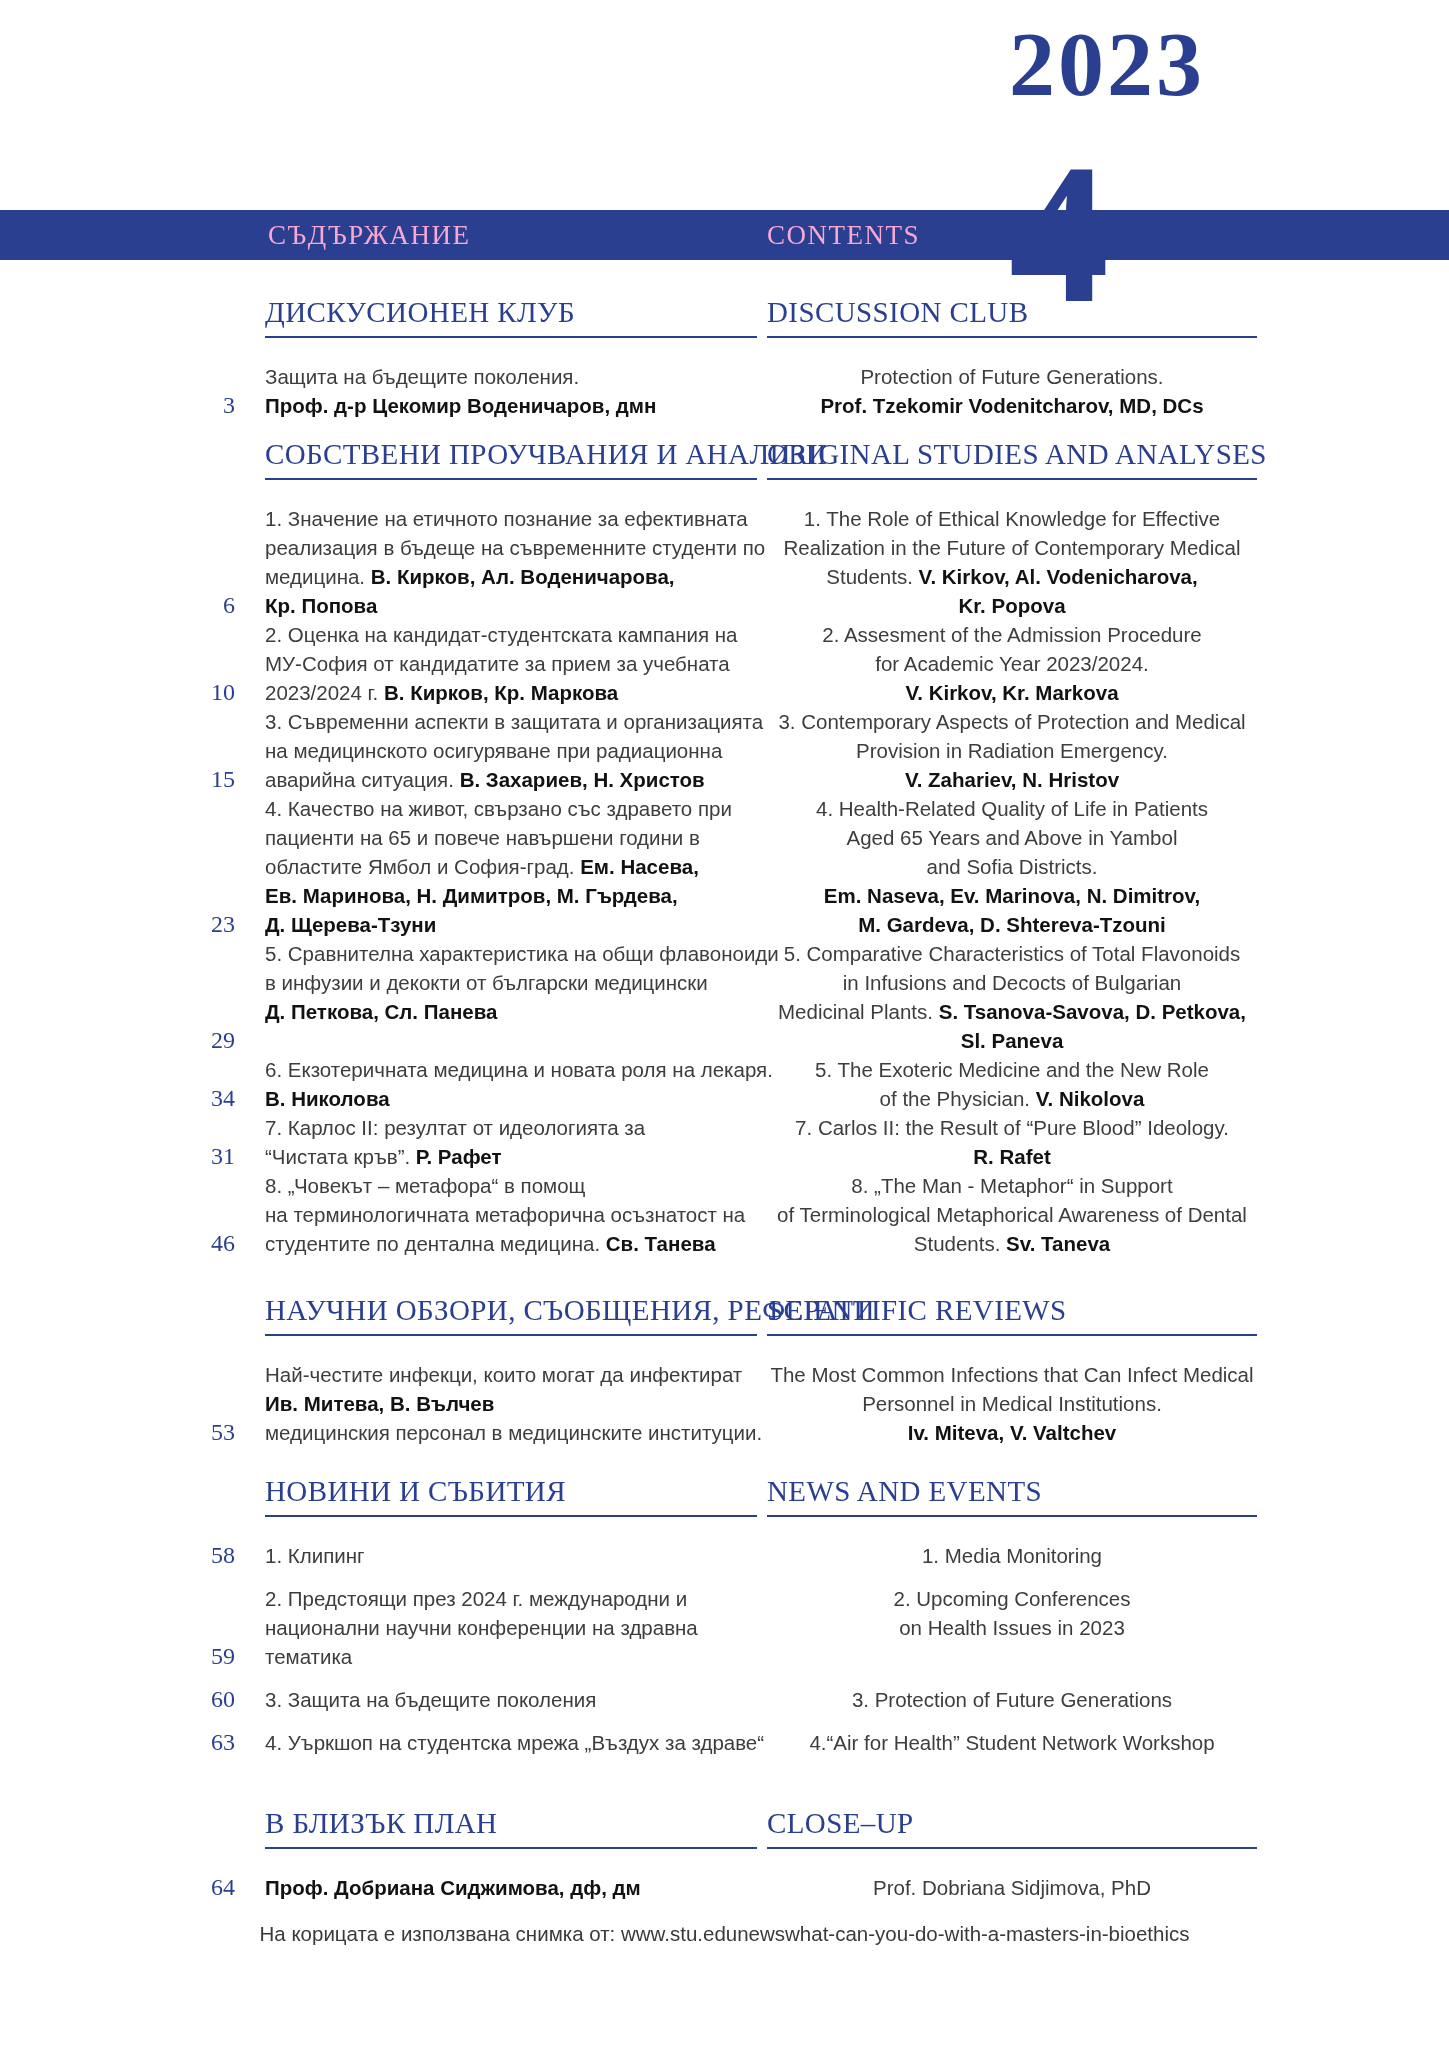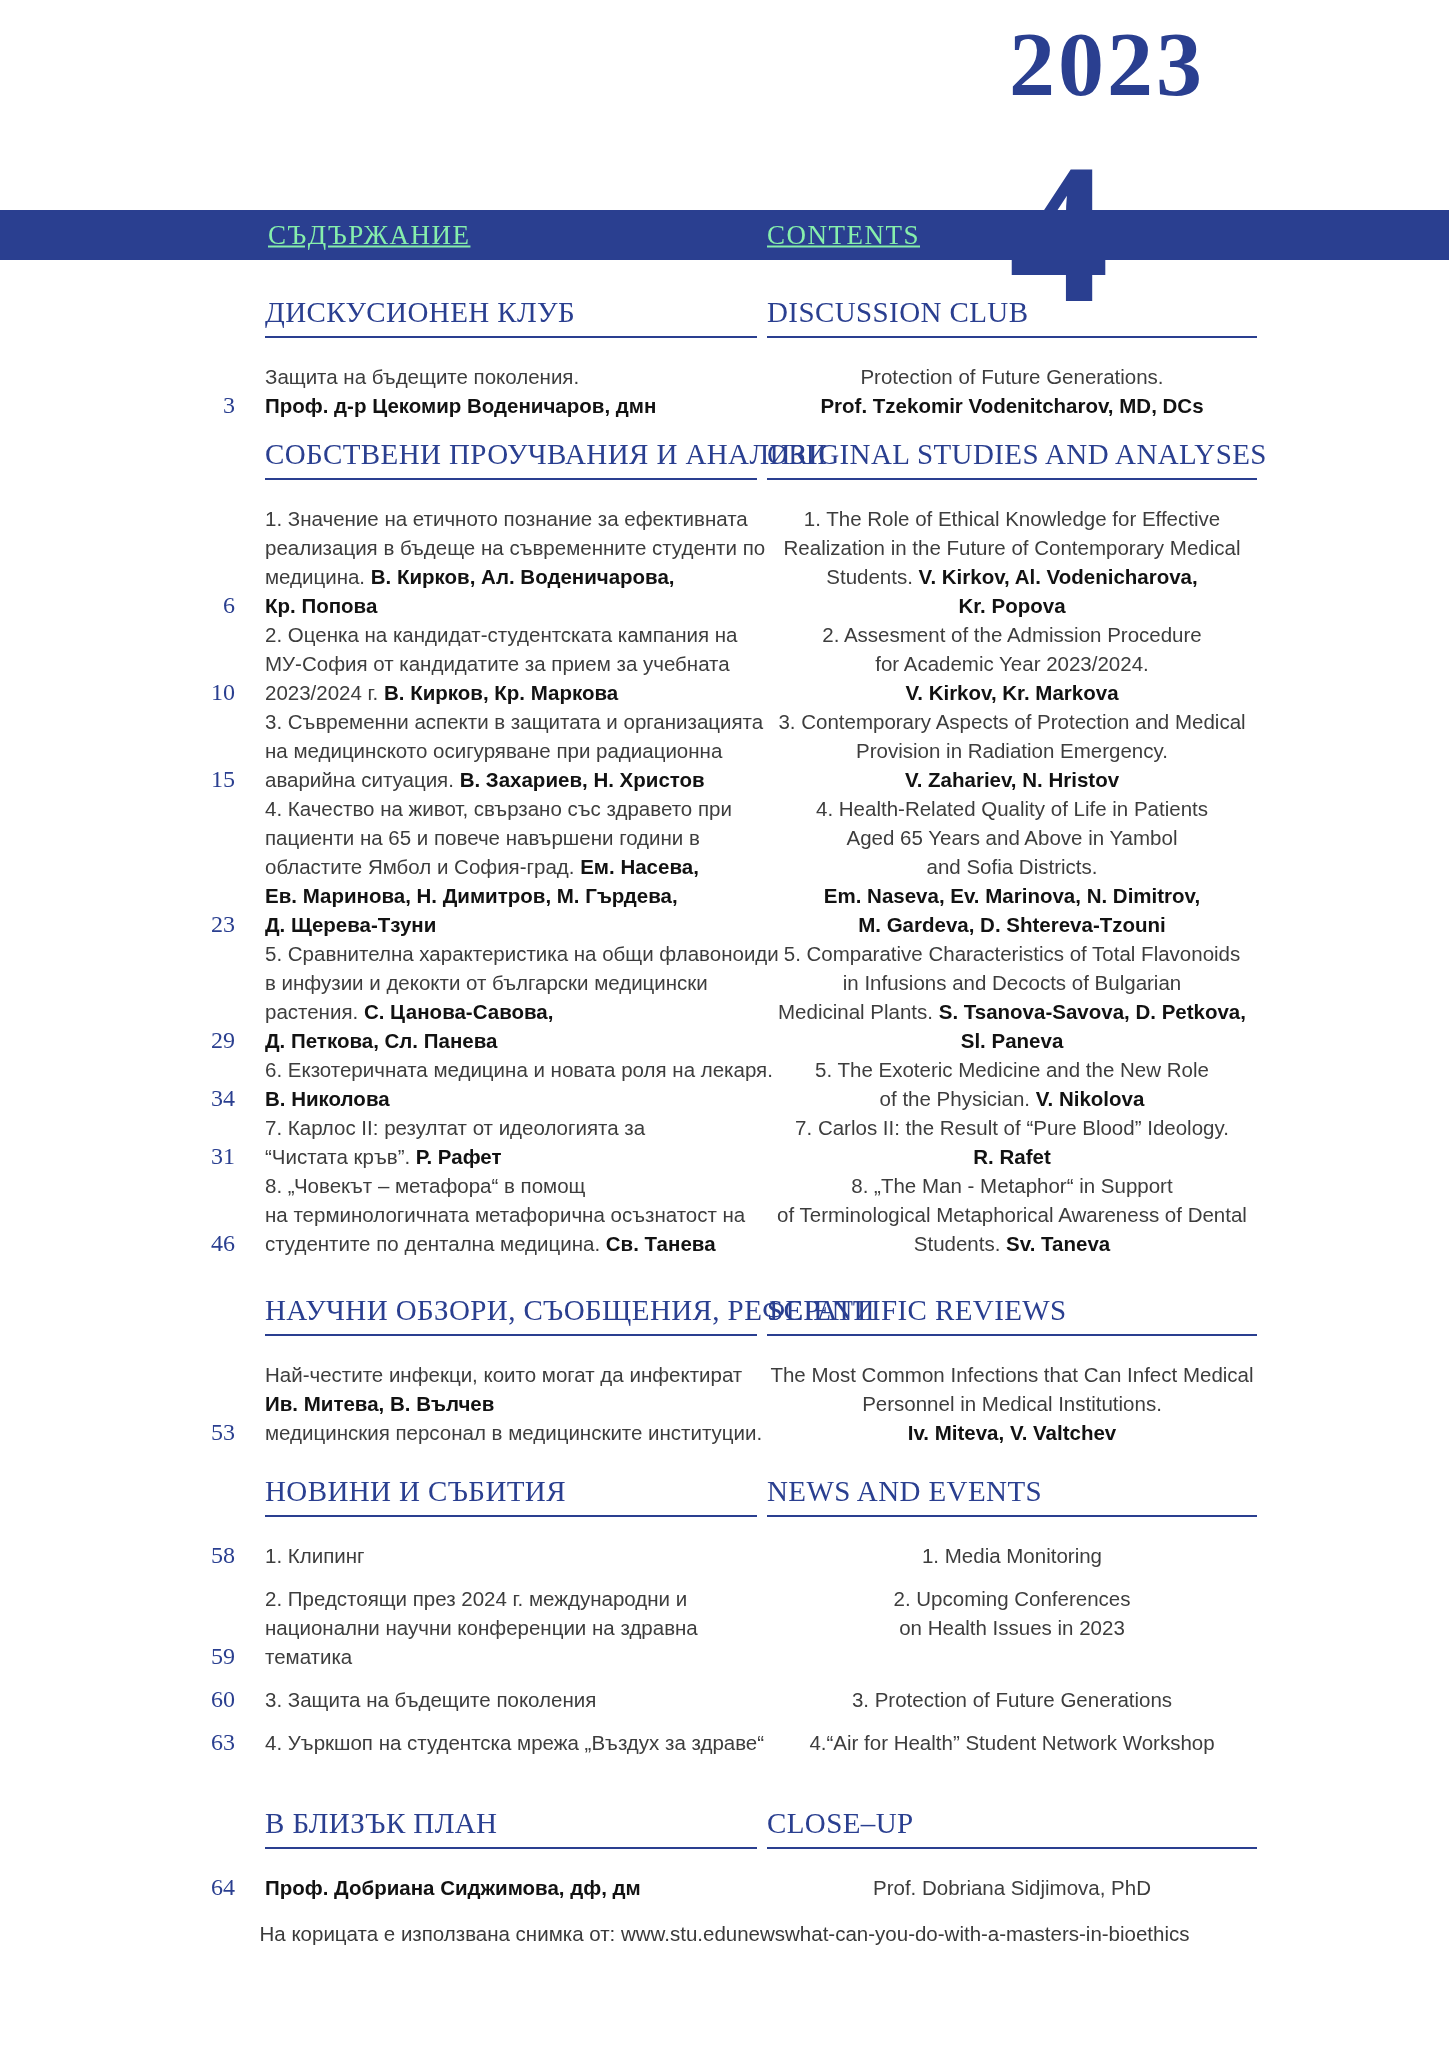--- a/index.html
+++ b/index.html
@@ -35,25 +35,24 @@
   .title-bar{
     position:absolute;
     top:210px;left:0;
     width:100%;height:50px;
     background:var(--accent);
   }
   .title-bar span{
     position:absolute;
     top:50%;
     transform:translateY(-50%);
-    color:#86efac;
+    color:#f9a8d4;
     font-family:"Liberation Serif", serif;
     font-size:27px;
     letter-spacing:1.5px;
-    text-decoration:underline;
   }
   .bar-bg{left:268px;}
   .bar-en{left:767px;}
   
   #toc{
     position:absolute;
     top:296px;
     left:155px;
     width:1102px;
   }
@@ -202,21 +201,20 @@
             <div class="line"><span>and Sofia Districts.</span></div>
             <div class="line"><span class="b">Em. Naseva, Ev. Marinova, N. Dimitrov,</span></div>
             <div class="line"><span class="b">M. Gardeva, D. Shtereva-Tzouni</span></div>
           </div>
         </div>
         <div class="row entry">
           <div class="pnum">29</div>
           <div class="cell-bg">
             <div class="line"><span>5. Сравнителна характеристика на общи флавоноиди</span></div>
             <div class="line"><span>в инфузии и декокти от български медицински</span></div>
-            <div class="line"><span>растения. </span><span class="b">С. Цанова-Савова,</span></div>
             <div class="line"><span class="b">Д. Петкова, Сл. Панева</span></div>
           </div>
           <div class="cell-en">
             <div class="line"><span>5. Comparative Characteristics of Total Flavonoids</span></div>
             <div class="line"><span>in Infusions and Decocts of Bulgarian</span></div>
             <div class="line"><span>Medicinal Plants. </span><span class="b">S. Tsanova-Savova, D. Petkova,</span></div>
             <div class="line"><span class="b">Sl. Paneva</span></div>
           </div>
         </div>
         <div class="row entry">

